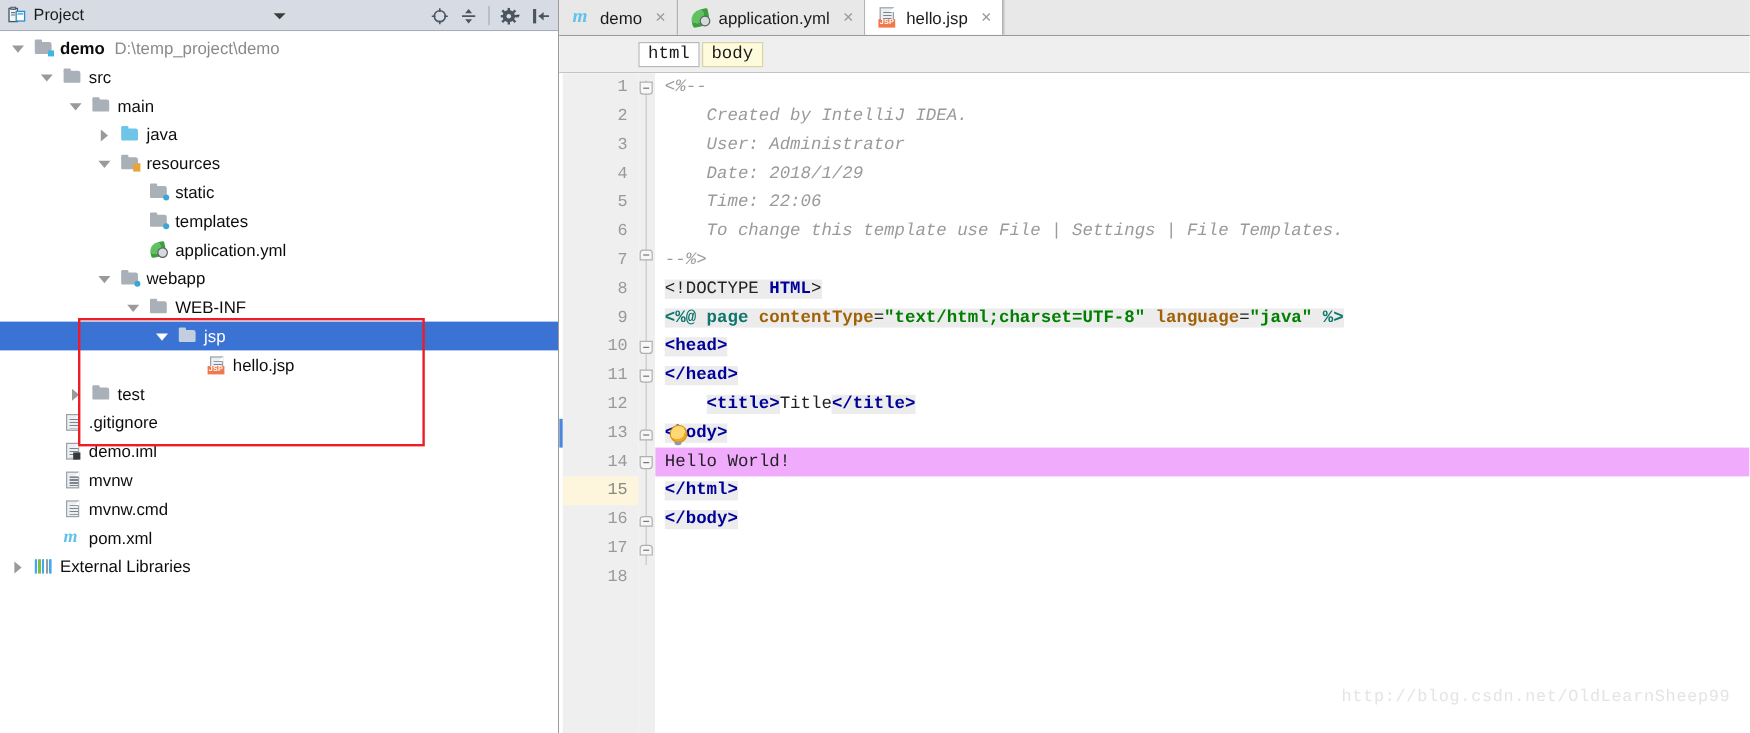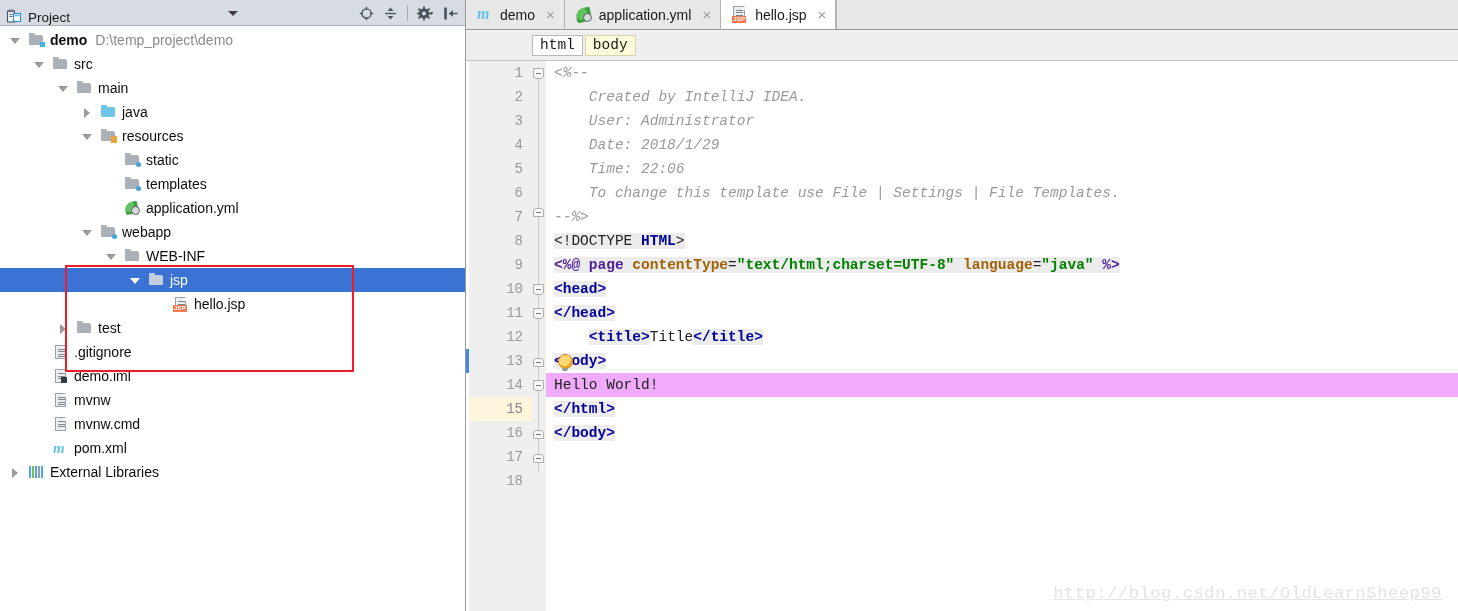--- a/index.html
+++ b/index.html
@@ -18,21 +18,21 @@
     width:466px;height:611px;position:relative;
     background:#ffffff;
     border-right:1px solid #9a9a9a;
     box-sizing:border-box;
     display:flex;flex-direction:column;
   }
   .panel-header{
     height:22px;min-height:26px;
     background:#d6dbe4;
     border-bottom:1px solid #a6adb8;
-    display:flex;align-items:flex-end;
+    display:flex;align-items:center;
     padding:0 4px 0 6px;
     box-sizing:border-box;
     position:relative;
   }
   .panel-title-wrap{display:flex;align-items:center;gap:6px;}
   .panel-title{font-size:13.5px;color:#1a1a1a;}
   .hdr-icon{display:inline-flex;align-items:center;justify-content:center;}
   .hdr-caret{
     position:absolute;left:228px;top:11px;
     width:0;height:0;border-left:5px solid transparent;border-right:5px solid transparent;
@@ -173,33 +173,33 @@
     font-size:14.5px;
   }
   .cline{height:24px;line-height:24px;white-space:pre;padding-left:8px;}
   .cline.cur{background:#f0abfc;}
   .cmt{color:#9a9a9a;font-style:italic;}
   .tagbg{background:#ececec;}
   .tg{color:#00009b;font-weight:bold;}
   .plain{color:#222;}
   .attr{color:#a16207;font-weight:bold;}
   .val{color:#008000;font-weight:bold;}
-  .dir{color:#4c1d95;font-weight:bold;}
+  .dir{color:#0f766e;font-weight:bold;}
   .doctype{color:#222;}
   .bulb{
     position:absolute;width:13px;height:13px;border-radius:50%;
     background:radial-gradient(circle at 40% 35%,#ffd976 0 55%,#f3a81e 56% 100%);
     border:1px solid #d99218;
   }
   .bulb::after{content:"";position:absolute;left:3px;bottom:-3px;width:6px;height:3px;background:#9a9a9a;border-radius:0 0 2px 2px;}
 
   .watermark{
-    position:absolute;right:16px;bottom:8px;
+    position:absolute;right:16px;bottom:22px;
     font-family:"Liberation Mono","DejaVu Sans Mono",monospace;
-    font-size:17px;color:#e4e4e4;letter-spacing:.6px;user-select:none;text-decoration:underline;
+    font-size:14px;color:#e4e4e4;letter-spacing:.6px;user-select:none;
   }
 </style>
 </head>
 <body>
 
 <div class="app">
 
   <div class="project-panel">
 
     <div class="panel-header">

